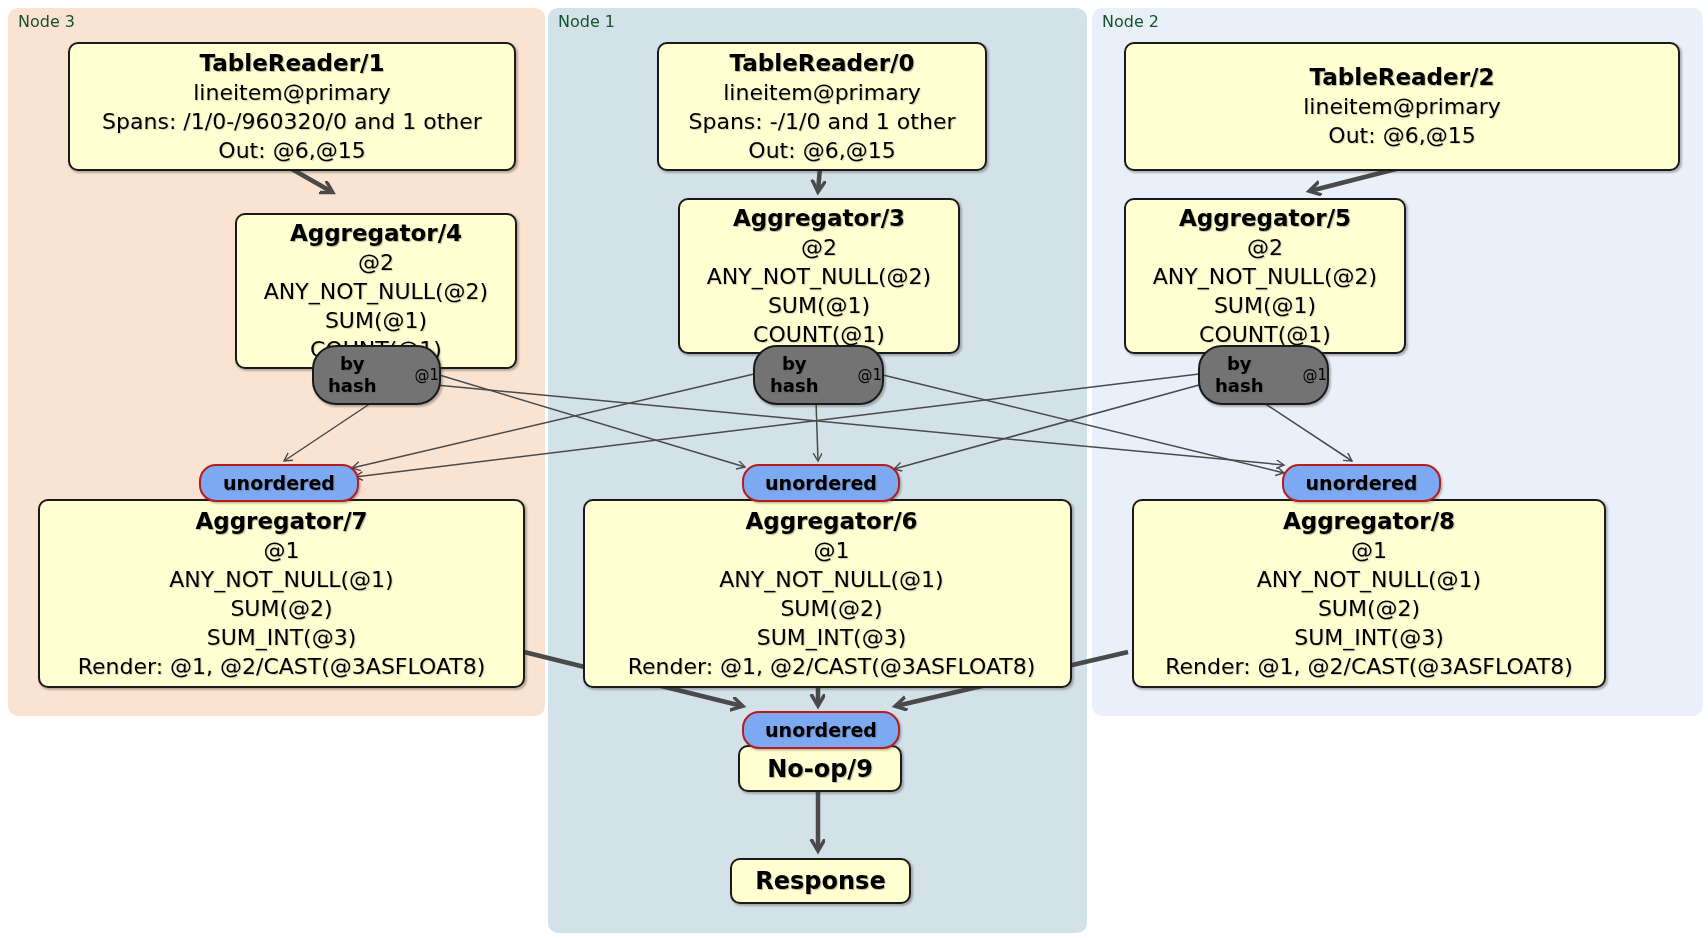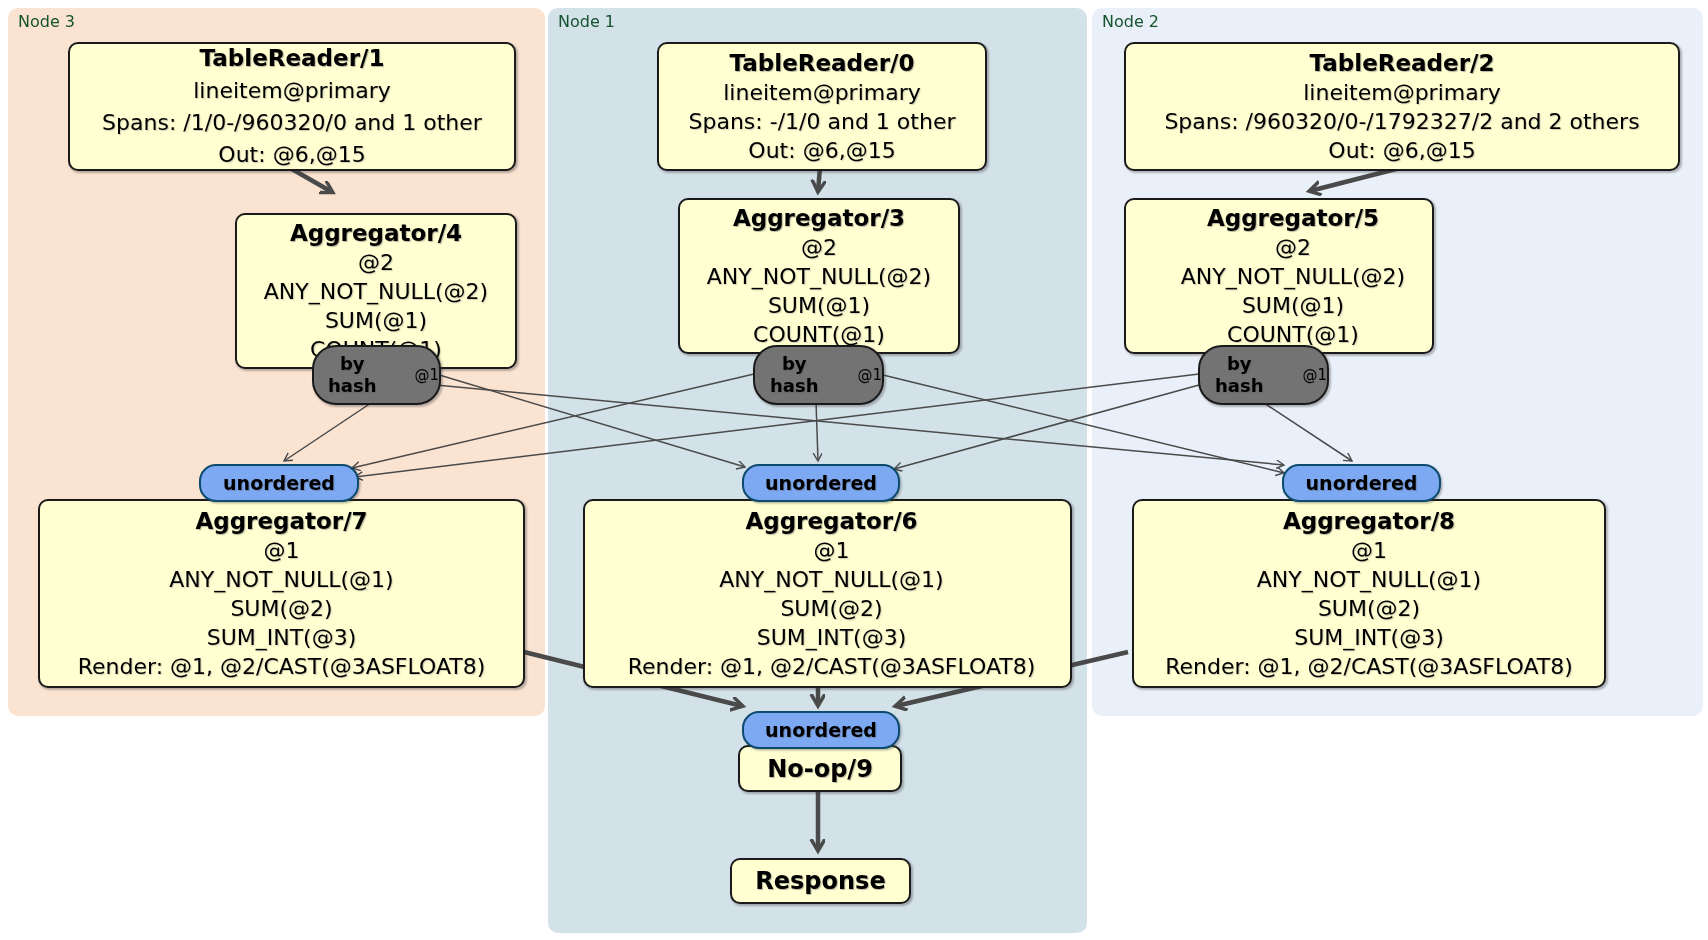--- a/index.html
+++ b/index.html
@@ -31,21 +31,21 @@
     position:absolute;z-index:3;background:#737373;border:2px solid #1a1a1a;
     border-radius:24px;display:flex;align-items:center;
     justify-content:center;text-align:center;
     box-shadow:1.5px 1.5px 2px rgba(60,60,60,.35);
     gap:24px;
   }
   .router .t{font-weight:bold;font-size:18px;line-height:22px;
     text-shadow:1px 1px 1px rgba(90,90,90,.4);}
   .router .s{font-size:15px;line-height:18px;}
   .sync{
-    position:absolute;z-index:3;background:#7da9f3;border:2px solid #0c4a6e;
+    position:absolute;z-index:3;background:#7da9f3;border:2px solid #b91c1c;
     border-radius:17px;display:flex;align-items:center;justify-content:center;
     box-shadow:1.5px 1.5px 2px rgba(60,60,60,.35);
   }
   .sync .t{font-weight:bold;font-size:19px;line-height:19px;
     text-shadow:1px 1px 1px rgba(80,80,80,.4);}
   .small-box .t{font-size:24px;line-height:30px;}
 </style>
 </head>
 <body>
 
@@ -85,54 +85,53 @@
     <path d="M436,385 L1284,465" marker-end="url(#thin-arrow)"></path>
     <path d="M754,374 L352,468" marker-end="url(#thin-arrow)"></path>
     <path d="M816,401 L818,461" marker-end="url(#thin-arrow)"></path>
     <path d="M879,374 L1284,473" marker-end="url(#thin-arrow)"></path>
     <path d="M1199,374 L355,477" marker-end="url(#thin-arrow)"></path>
     <path d="M1199,385 L894,469" marker-end="url(#thin-arrow)"></path>
     <path d="M1261,401 L1352,461" marker-end="url(#thin-arrow)"></path>
   </g>
 </svg>
 
-<div class="pnode" style="left:68px;top:42px;width:444px;height:125px;justify-content:space-between;">
+<div class="pnode" style="left:68px;top:42px;width:444px;height:125px;">
   <div class="t">TableReader/1</div>
   <div class="l">lineitem@primary</div>
   <div class="l">Spans: /1/0-/960320/0 and 1 other</div>
   <div class="l">Out: @6,@15</div>
 </div>
 <div class="pnode" style="left:657px;top:42px;width:326px;height:125px;text-align:right;">
   <div class="t">TableReader/0</div>
   <div class="l">lineitem@primary</div>
   <div class="l">Spans: -/1/0 and 1 other</div>
   <div class="l">Out: @6,@15</div>
 </div>
 <div class="pnode" style="left:1124px;top:42px;width:552px;height:125px;text-align:center;">
   <div class="t">TableReader/2</div>
   <div class="l">lineitem@primary</div>
-  <div class="l">Spans: /960320/0-/1792327/2 and 2 others</div>
   <div class="l">Out: @6,@15</div>
 </div>
 
 <div class="pnode" style="left:235px;top:213px;width:278px;height:152px;">
   <div class="t">Aggregator/4</div>
   <div class="l">@2</div>
   <div class="l">ANY_NOT_NULL(@2)</div>
   <div class="l">SUM(@1)</div>
   <div class="l">COUNT(@1)</div>
 </div>
 <div class="pnode" style="left:678px;top:198px;width:278px;height:152px;">
   <div class="t">Aggregator/3</div>
   <div class="l">@2</div>
   <div class="l">ANY_NOT_NULL(@2)</div>
   <div class="l">SUM(@1)</div>
   <div class="l">COUNT(@1)</div>
 </div>
-<div class="pnode" style="left:1124px;top:198px;width:278px;height:152px;padding-left:28px;">
+<div class="pnode" style="left:1124px;top:198px;width:278px;height:152px;">
   <div class="t">Aggregator/5</div>
   <div class="l">@2</div>
   <div class="l">ANY_NOT_NULL(@2)</div>
   <div class="l">SUM(@1)</div>
   <div class="l">COUNT(@1)</div>
 </div>
 
 <div class="router" style="left:312px;top:345px;width:125px;height:56px;">
   <div class="t">by hash</div>
   <div class="s">@1</div>

